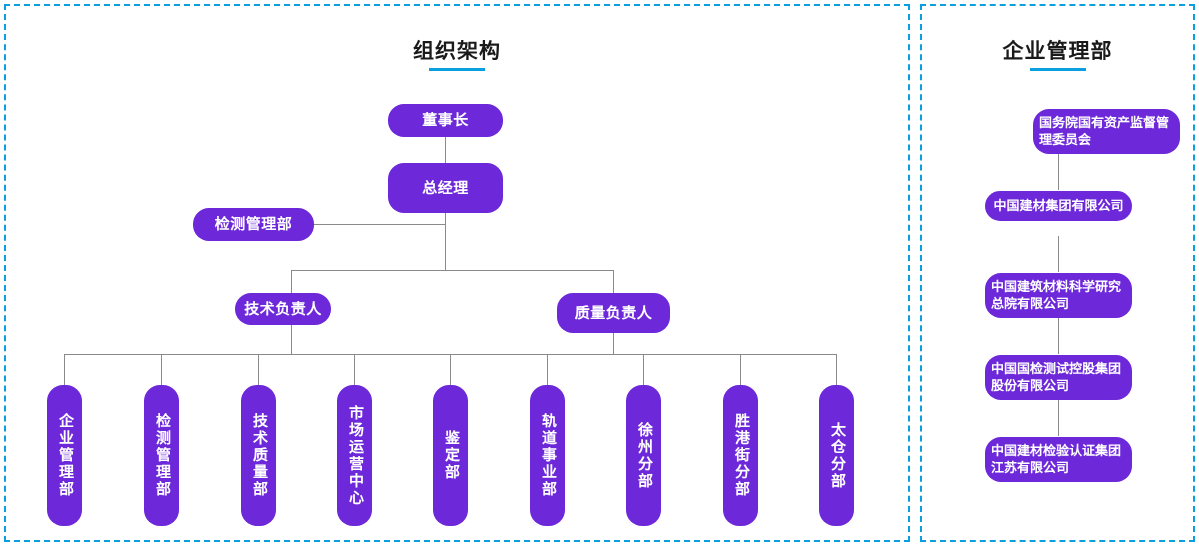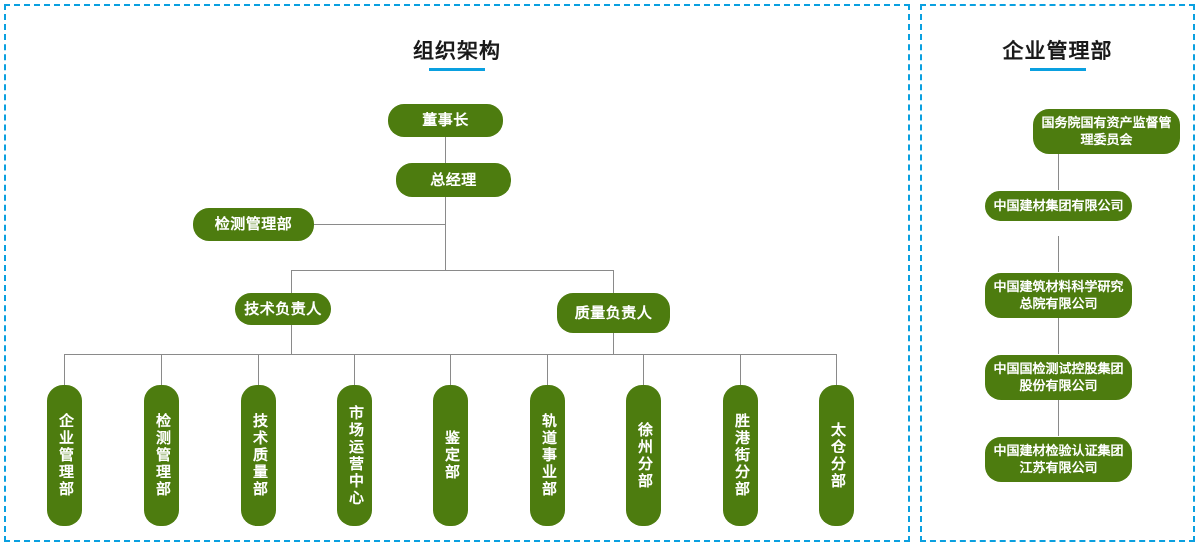--- a/index.html
+++ b/index.html
@@ -53,29 +53,28 @@
     left: 50%;
     margin-left: -28px;
   }
   .panel-left  .title-rule { top: 62px; }
   .panel-right .title-rule { top: 62px; }
 
   
   .node {
     position: absolute;
     box-sizing: border-box;
-    background: #4d7c0f;
+    background: #6d28d9;
     border-radius: 16px;
     color: #ffffff;
     font-size: 15px;
     font-weight: bold;
     display: flex;
     align-items: center;
     justify-content: center;
-    text-align: center;
     line-height: 1.25;
     letter-spacing: 0.5px;
     white-space: nowrap;
   }
   .node.multiline { white-space: normal; font-size: 13px; letter-spacing: 0; padding: 0 6px; }
 
   
   .node.vertical {
     writing-mode: vertical-rl;
     text-orientation: upright;
@@ -124,21 +123,21 @@
     <div class="ln v" style="left:252px; top:348px; height:31px;"></div>
     <div class="ln v" style="left:348px; top:348px; height:31px;"></div>
     <div class="ln v" style="left:444px; top:348px; height:31px;"></div>
     <div class="ln v" style="left:541px; top:348px; height:31px;"></div>
     <div class="ln v" style="left:637px; top:348px; height:31px;"></div>
     <div class="ln v" style="left:734px; top:348px; height:31px;"></div>
     <div class="ln v" style="left:830px; top:348px; height:31px;"></div>
 
     <div class="node" style="left:382px; top:98px; width:115px; height:33px;">董事长</div>
 
-    <div class="node" style="left:390px; top:157px; width:115px; height:34px;">总经理</div>
+    <div class="node" style="left:382px; top:157px; width:115px; height:50px;">总经理</div>
 
     <div class="node" style="left:187px; top:202px; width:121px; height:33px;">检测管理部</div>
 
     <div class="node" style="left:229px; top:287px; width:96px; height:32px;">技术负责人</div>
 
     <div class="node" style="left:551px; top:287px; width:113px; height:40px;">质量负责人</div>
 
     <div class="node vertical" style="left:41px;  top:379px; width:35px; height:141px;">企业管理部</div>
     <div class="node vertical" style="left:138px; top:379px; width:35px; height:141px;">检测管理部</div>
     <div class="node vertical" style="left:235px; top:379px; width:35px; height:141px;">技术质量部</div>

